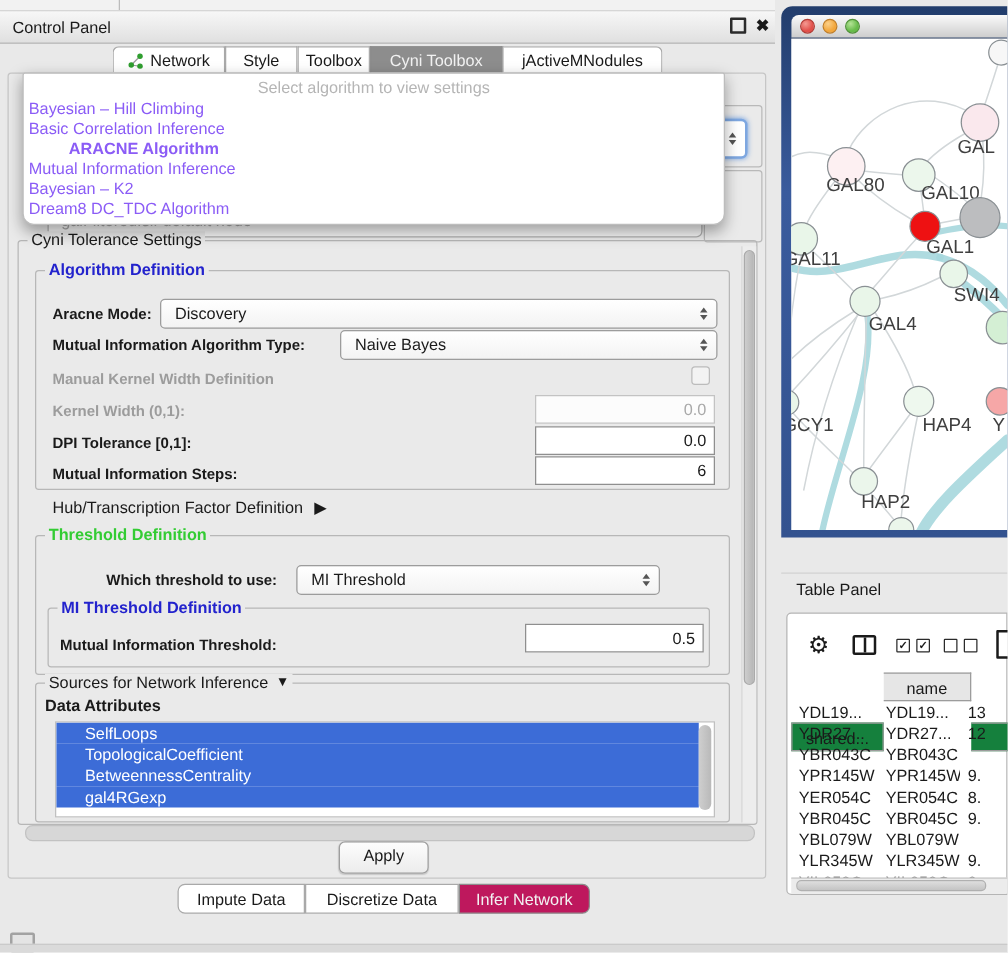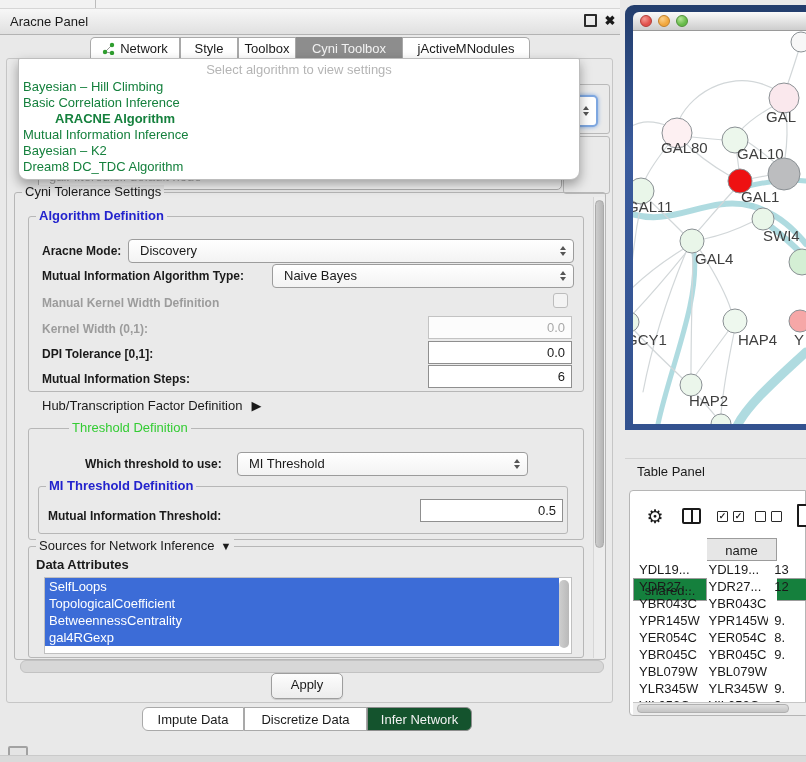--- a/index.html
+++ b/index.html
@@ -30,60 +30,60 @@
   .frag-box{border:1px solid #b9b9b9;border-radius:3px;background:#eaeaea;}
   .frag-spin{background:#fff;border:2px solid #7ea7e0;box-shadow:0 0 4px #7ea7e0;border-radius:5px;}
   .frag-combo{border:1px solid #b0b0b0;border-radius:5px;background:#f6f6f6;color:#a8a8a8;
               line-height:24px;padding-left:10px;box-sizing:border-box;}
 
   
   .algo-menu{left:18px;top:58px;width:562px;background:#fff;border:1px solid #bdbdbd;
              border-radius:2px 2px 9px 9px;box-shadow:0 5px 12px rgba(0,0,0,.35);z-index:50;
              padding:2px 0 4px 0;box-sizing:border-box;}
   .menu-prompt{height:18px;line-height:18px;text-align:center;color:#b5b5b5;}
-  .menu-item{height:16px;line-height:16px;padding-left:4px;color:#15803d;}
+  .menu-item{height:16px;line-height:16px;padding-left:4px;color:#8b5cf6;}
   .menu-item.sel{font-weight:bold;padding-left:36px;}
 
   
   .group{border:1px solid #b7b7b7;border-radius:3px;box-sizing:border-box;}
   .legend{background:#eaeaea;padding:0 3px;height:14px;line-height:14px;z-index:3;}
   .legend.blue{color:#2323cd;font-weight:bold;}
-  .legend.green{color:#33cc33;font-weight:normal;margin-left:33px;}
+  .legend.green{color:#33cc33;font-weight:bold;}
 
   .lbl{font-weight:bold;font-size:12px;height:16px;line-height:16px;}
   .lbl.dis{color:#9c9c9c;}
   .plain{font-size:13px;height:16px;line-height:16px;}
 
   .combo{background:linear-gradient(#ffffff,#f3f3f3);border:1px solid #9c9c9c;border-radius:4px;
          line-height:22px;padding-left:11px;box-sizing:border-box;}
   .spin{position:absolute;right:7px;top:50%;transform:translateY(-50%);display:flex;flex-direction:column;gap:2px;}
   .spin i{display:block;width:0;height:0;border-left:3.5px solid transparent;border-right:3.5px solid transparent;}
   .spin i.up{border-bottom:4px solid #555;}
   .spin i.dn{border-top:4px solid #555;}
 
   .num-input{background:#fff;border:1px solid #8f8f8f;box-sizing:border-box;line-height:21px;
              text-align:right;padding-right:6px;}
   .num-input.dis{color:#a9a9a9;border-color:#c3c3c3;background:#fcfcfc;}
   .checkbox{width:15px;height:15px;border:1px solid #bcbcbc;border-radius:3px;background:#f3f3f3;box-sizing:border-box;}
 
   .attr-list{background:#fff;border:1px solid #c0c0c0;overflow:hidden;box-sizing:border-box;}
-  .attr-item{height:17px;line-height:17px;background:#3c6cd7;color:#fff;padding-left:4px;margin-right:12px;}
+  .attr-item{height:17px;line-height:17px;background:#3c6cd7;color:#fff;padding-left:23px;margin-right:12px;}
   .list-thumb{position:absolute;right:2px;top:2px;width:10px;height:68px;border-radius:5px;
               background:linear-gradient(90deg,#cfcfcf,#b9b9b9);}
 
   .vscroll{background:#ededed;border-left:1px solid #d6d6d6;}
   .vthumb{background:linear-gradient(90deg,#cdcdcd,#b6b6b6);border:1px solid #aaa;border-radius:5px;box-sizing:border-box;}
   .hbar{background:#d7d7d7;border:1px solid #c2c2c2;border-radius:6px;box-sizing:border-box;}
 
   .apply-btn{border:1px solid #9e9e9e;border-radius:5px;background:linear-gradient(#fdfdfd,#ececec);
              text-align:center;line-height:22px;box-shadow:0 1px 1px rgba(0,0,0,.15);}
 
   .btab{top:707px;height:24px;background:#fff;border:1px solid #a9a9a9;box-sizing:border-box;
         display:flex;align-items:center;justify-content:center;}
-  .btab.sel{background:#14532d;border-color:#8d8d8d;color:#f2f2f2;border-radius:0 6px 6px 0;}
+  .btab.sel{background:#be185d;border-color:#8d8d8d;color:#f2f2f2;border-radius:0 6px 6px 0;}
   .btab.first{border-radius:6px 0 0 6px;}
 
   .mini-box{left:8px;top:746px;width:16px;height:12px;border:2px solid #a2a2a2;background:#e4e4e4;border-radius:2px;}
   .bottom-strip{left:0;top:755px;width:806px;height:7px;background:#dadada;border-top:1px solid #cacaca;box-sizing:border-box;}
 
   
   .net-window{left:625px;top:5px;width:181px;height:425px;border-radius:9px 0 0 0;
               background:linear-gradient(180deg,#223d6c 0%,#3a5b9d 35%,#33528f 100%);}
   .net-titlebar{left:633px;top:12px;width:173px;height:19px;border-radius:6px 0 0 0;
                 background:linear-gradient(#fafafa,#cdcdcd);border-bottom:1px solid #9a9a9a;box-sizing:border-box;}
@@ -117,21 +117,21 @@
   .tp-hthumb{left:637px;top:704px;width:152px;height:9px;border-radius:4px;background:linear-gradient(#dedede,#c4c4c4);border:1px solid #b0b0b0;box-sizing:border-box;}
 </style>
 </head>
 <body>
 
 <div class="screen">
 
   <div class="abs top-strip"></div>
   <div class="abs top-tick"></div>
   <div class="abs titlebar">
-    <span class="t">Aracne Panel</span>
+    <span class="t">Control Panel</span>
   </div>
   <div class="abs win-restore"></div>
   <div class="abs win-close">✖</div>
 
   <div class="abs tab tab-first" style="left:90px;width:90px;">
     <svg width="13" height="13" viewBox="0 0 13 13">
       <line x1="3" y1="10" x2="10" y2="3" stroke="#999" stroke-width="1"></line>
       <line x1="3" y1="10" x2="10" y2="11" stroke="#999" stroke-width="1"></line>
       <circle cx="3" cy="10" r="2.2" fill="#2f9e2f"></circle>
         <circle cx="10" cy="3" r="2.2" fill="#2f9e2f"></circle>

